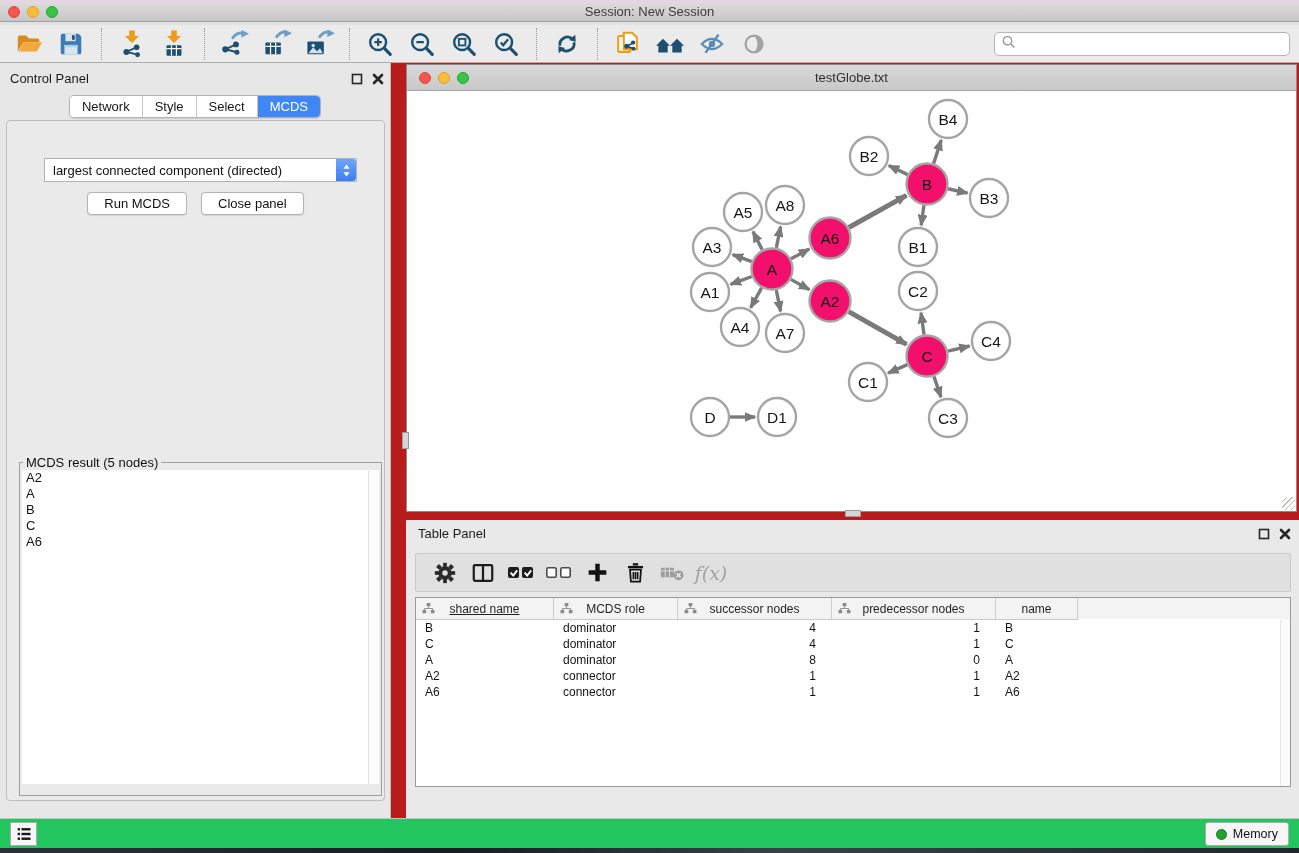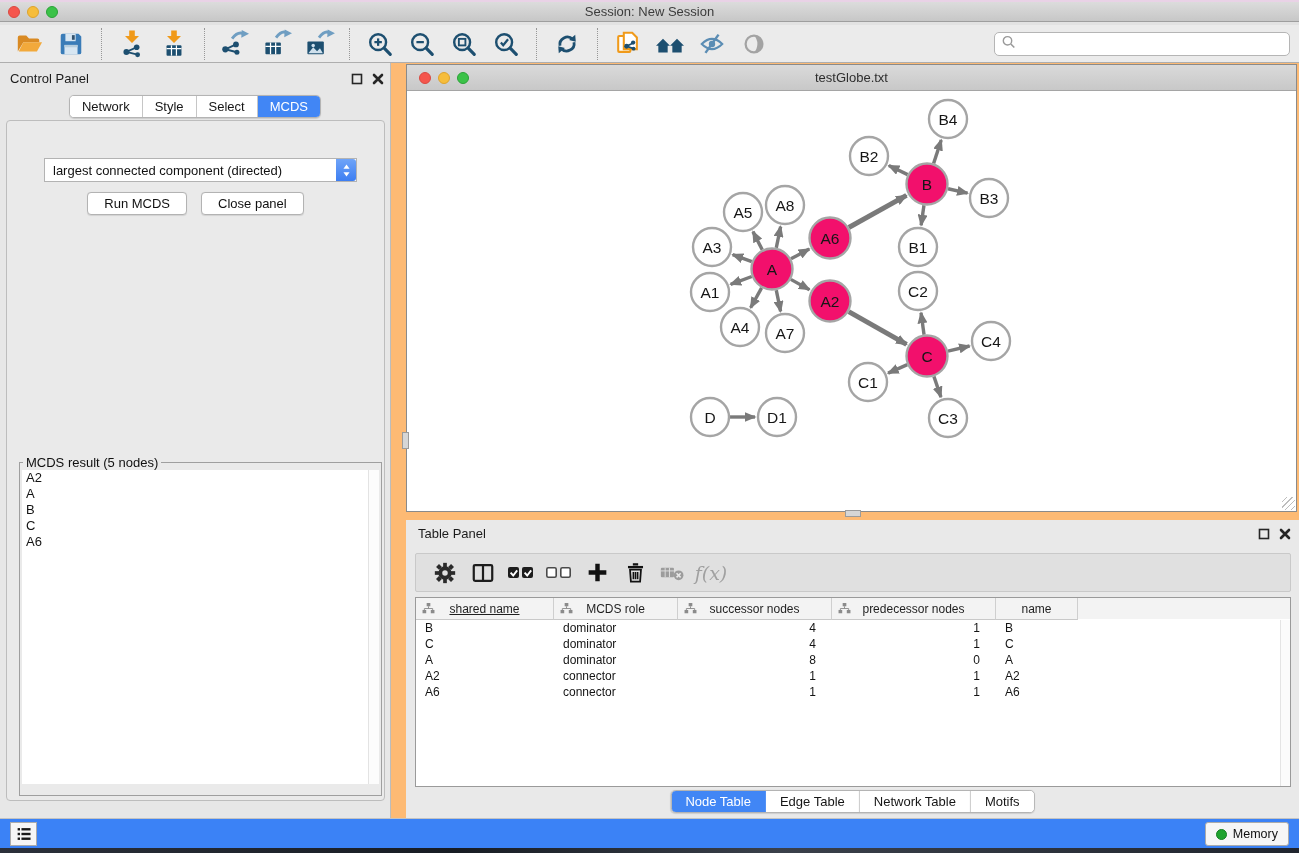--- a/index.html
+++ b/index.html
@@ -23,21 +23,21 @@
   #toolbar { left:0; top:25px; width:1299px; height:38px; background:#ebebeb;
     border-bottom:1px solid #aeaeae; display:flex; align-items:center; padding-left:8px; }
   .tb-btn { width:42px; height:34px; display:flex; align-items:center; justify-content:center; }
   .tb-btn svg { display:block; }
   .tb-sep { border-left:1px dotted #979797; height:32px; margin:0 9px; }
   #search-field { position:absolute; right:9px; top:7px; width:296px; height:24px;
     background:#fff; border:1px solid #b5b5b5; border-radius:5px; display:flex; align-items:center; padding-left:6px; }
   #search-field input { border:none; outline:none; flex:1; font-size:13px; height:20px; background:transparent; font-family:"Liberation Sans",sans-serif; }
 
   
-  #workspace { left:0; top:63px; width:1299px; height:755px; background:#fdba74; }
+  #workspace { left:0; top:63px; width:1299px; height:755px; background:#b91c1c; }
 
   
   #control-panel { left:0; top:0; width:391px; height:755px; background:#e7e7e7; border-right:1px solid #bcbcbc; }
   .panel-title { position:absolute; left:10px; top:8px; font-size:13px; color:#1c1c1c; }
   .panel-icons { position:absolute; right:6px; top:9px; display:flex; gap:8px; align-items:center; }
   .panel-icons .pi { width:13px; height:13px; display:flex; align-items:center; justify-content:center; }
 
   .seg { display:inline-flex; border:1px solid #b4b4b4; border-radius:5px; overflow:hidden; background:#fff;
     box-shadow:0 0.5px 1px rgba(0,0,0,0.12); }
   .seg .s { padding:3px 12px; font-size:13px; color:#161616; background:#fff; border-right:1px solid #c6c6c6; white-space:nowrap; }
@@ -90,21 +90,21 @@
     font-size:12px; color:#1f1f1f; border-right:1px solid #cfcfcf; border-bottom:1px solid #c9c9c9; }
   .th .hicon { position:absolute; left:6px; top:5px; }
   .th-filler { flex:1; border-bottom:1px solid #fff; }
   .trow { display:flex; height:16px; align-items:center; }
   .tcell { font-size:12px; color:#141414; padding:0 9px; white-space:nowrap; overflow:hidden; }
   .tscroll { position:absolute; right:0; top:22px; bottom:0; width:10px; background:#fbfbfb; border-left:1px solid #e4e4e4; }
   #tp-tabs { position:absolute; left:50%; transform:translateX(-50%); top:270px; }
   .seg .s.wide { padding:3px 14px; }
 
   
-  #statusbar { left:0; top:818px; width:1299px; height:30px; background:#3b82f6; border-top:1px solid #c3c3c3; }
+  #statusbar { left:0; top:818px; width:1299px; height:30px; background:#22c55e; border-top:1px solid #c3c3c3; }
   #sb-list-btn { position:absolute; left:10px; top:3px; width:27px; height:24px; background:#f6f6f6;
     border:1px solid #ababab; display:flex; align-items:center; justify-content:center; }
   #memory-btn { position:absolute; right:10px; top:3px; height:24px; background:#f6f6f6; border:1px solid #ababab;
     border-radius:3px; display:flex; align-items:center; gap:6px; padding:0 10px; }
   #memory-btn .dot { width:11px; height:11px; border-radius:50%; background:#1FA32E; border:1px solid #158022; }
   #memory-btn .lbl { font-size:12.5px; color:#111; }
   #desktop-strip { left:0; top:848px; width:1299px; height:5px;
     background:linear-gradient(90deg,#2b303a,#171c23 35%,#3a404a 60%,#20252e); }
 </style>
 </head>
@@ -637,28 +637,20 @@
             <div class="tcell" style="width: 138px; text-align: left;">A6</div>
             <div class="tcell" style="width: 124px; text-align: left;">connector</div>
             <div class="tcell" style="width: 154px; text-align: right; padding-right: 16px;">1</div>
             <div class="tcell" style="width: 164px; text-align: right; padding-right: 16px;">1</div>
             <div class="tcell" style="width: 82px; text-align: left;">A6</div>
           </div>
         </div>
       <div class="tscroll"></div>
     </div>
 
-    <div id="tp-tabs">
-      <div class="seg">
-        <span class="s wide active">Node Table</span>
-        <span class="s wide">Edge Table</span>
-        <span class="s wide">Network Table</span>
-        <span class="s wide">Motifs</span>
-      </div>
-    </div>
   </div>
 </div>
 
 <div id="statusbar" class="abs">
   <div id="sb-list-btn">
     <svg width="20" height="20" viewBox="0 0 22 22">
         <g fill="#1a1a1a">
           <rect x="4" y="4.5" width="2.6" height="2.6"></rect>
           <rect x="8.2" y="4.5" width="10" height="2.6"></rect>
           <rect x="4" y="9.7" width="2.6" height="2.6"></rect>

